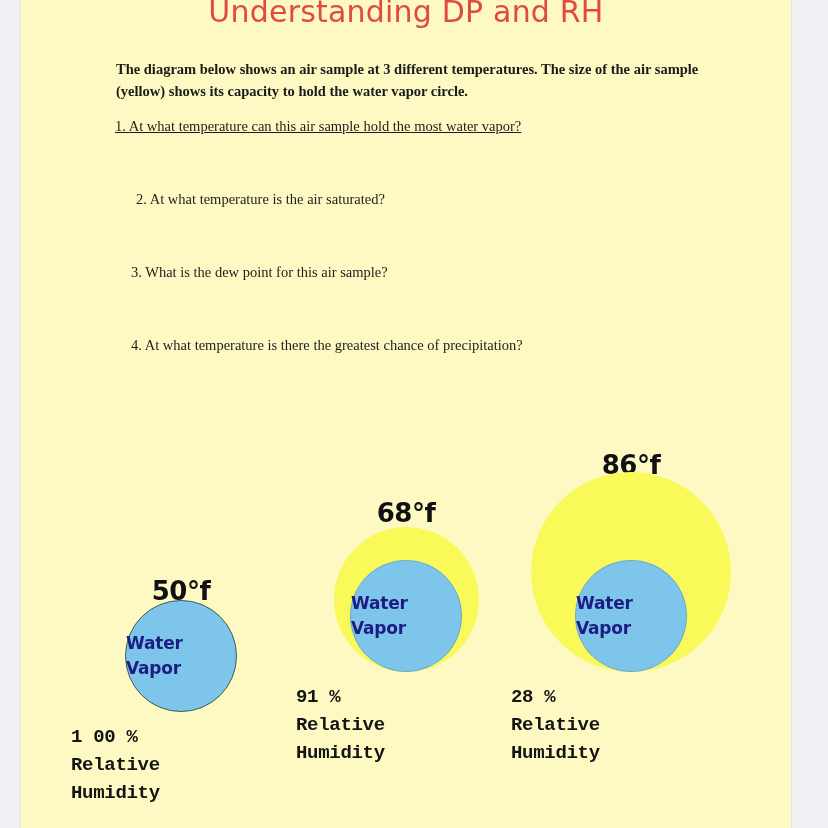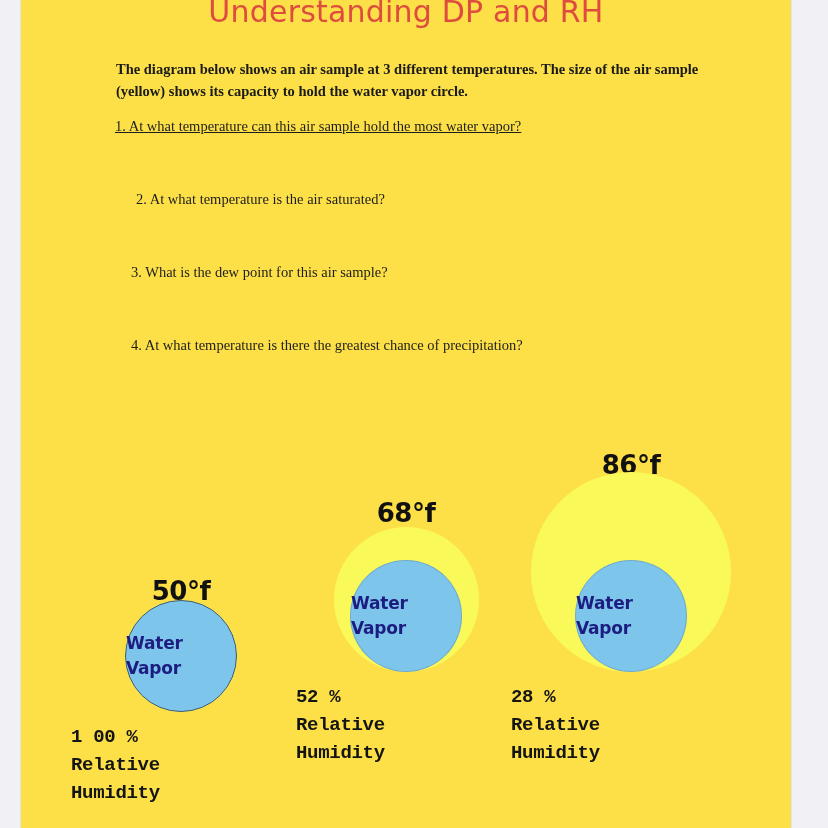--- a/index.html
+++ b/index.html
@@ -14,21 +14,21 @@
     overflow: hidden;
   }
 
   
   #page {
     position: absolute;
     left: 21px;
     top: 0;
     width: 770px;
     height: 828px;
-    background: #fde047;
+    background: #fef9c3;
     box-shadow: 0 0 0 1px #e3e3ea;
     overflow: hidden;
   }
 
   
   #title {
     position: absolute;
     left: 0;
     top: -6px;
     width: 770px;
@@ -187,21 +187,21 @@
     <div class="sample" id="sample-1">
       <div class="temp">68°f</div>
       <div class="circle-zone">
         <div class="yellow" style="width:145px;height:145px;margin-left:-72.5px;"></div>
         <div class="blue" style="border-color:rgba(80,120,150,0.35);">
           <div class="vapor-line">Water</div>
           <div class="vapor-line">Vapor</div>
         </div>
       </div>
       <div class="caption">
-        <div>52 %</div>
+        <div>91 %</div>
         <div>Relative</div>
         <div>Humidity</div>
       </div>
     </div>
 
     <div class="sample" id="sample-2">
       <div class="temp">86°f</div>
       <div class="circle-zone">
         <div class="yellow" style="width:200px;height:200px;margin-left:-100px;"></div>
         <div class="blue" style="border-color:rgba(80,120,150,0.35);">

